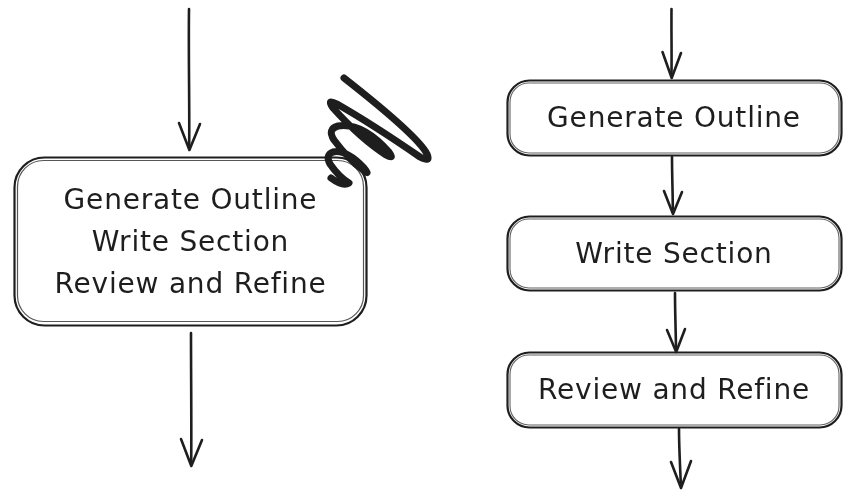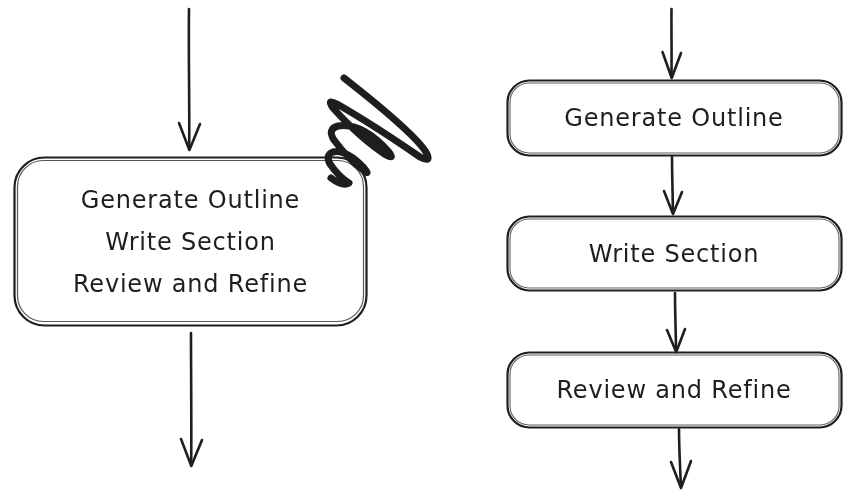--- a/index.html
+++ b/index.html
@@ -19,21 +19,21 @@
     height: 503px;
   }
   .label {
     position: absolute;
     display: flex;
     flex-direction: column;
     align-items: center;
     justify-content: center;
     text-align: center;
     color: #1e1e1e;
-    font-size: 24px;
+    font-size: 28px;
     letter-spacing: 0.8px;
     line-height: 42px;
     white-space: nowrap;
     pointer-events: none;
   }
   .label--single { line-height: 1; }
   
   .label-combined   { left: 14px;  top: 157px; width: 353px; height: 169px; }
   .label-r-box1     { left: 507px; top: 80px;  width: 334px; height: 76px; }
   .label-r-box2     { left: 507px; top: 216px; width: 334px; height: 75px; }

